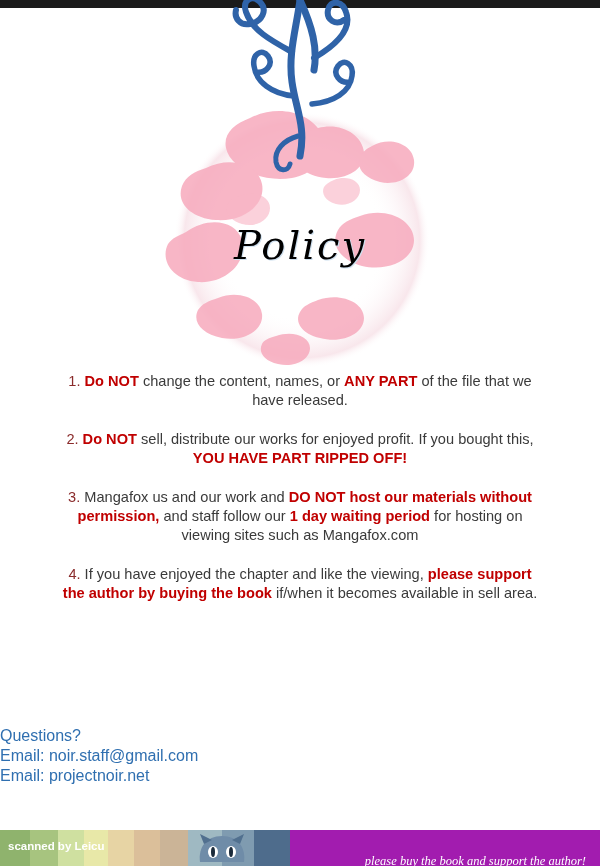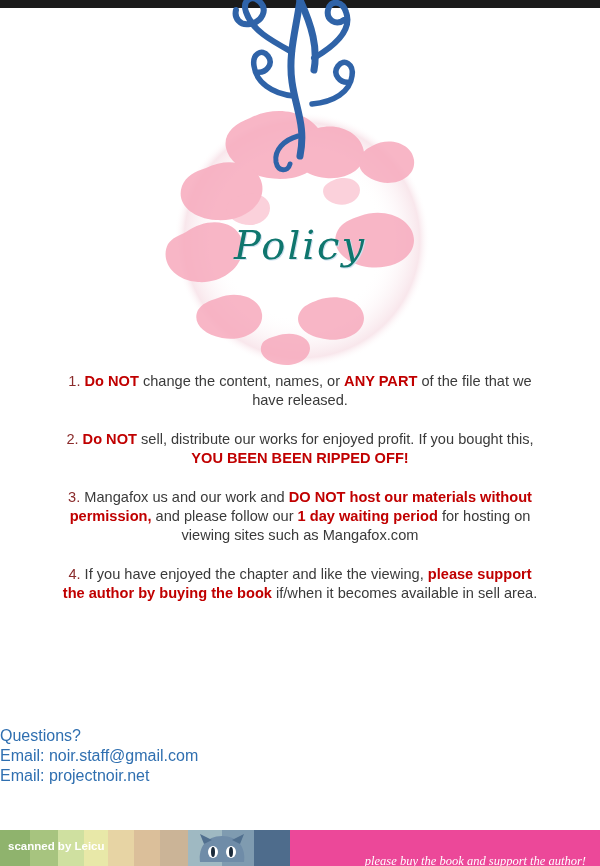--- a/index.html
+++ b/index.html
@@ -44,21 +44,21 @@
     position: absolute;
     top: 222px;
     left: 0;
     width: 600px;
     text-align: center;
   }
   .title {
     font-family: "DejaVu Serif", serif;
     font-size: 40px;
     letter-spacing: 2px;
-    color: #0f766e;
+    color: #000000;
     font-style: italic;
     font-weight: normal;
     text-shadow: 1px 1px 0 #cfe0ef;
   }
 
   
   .policy {
     position: absolute;
     top: 372px;
     left: 60px;
@@ -91,21 +91,21 @@
     font-family: "Liberation Sans", sans-serif;
   }
 
   
   .footer {
     position: absolute;
     left: 0;
     bottom: 0;
     width: 600px;
     height: 36px;
-    background: #ec4899;
+    background: #a21caf;
     overflow: hidden;
   }
   .footer-strip {
     position: absolute;
     left: 0;
     top: 0;
     width: 290px;
     height: 36px;
   }
   .footer-strip .band {
@@ -184,22 +184,22 @@
       </g>
     </svg>
   </div>
 
   <div class="title-wrap">
     <div class="title">Policy</div>
   </div>
 
   <div class="policy">
       <div class="item"><span class="num">1.</span><span class="dark"> </span><span class="red">Do NOT</span><span class="dark"> change the content, names, or </span><span class="red">ANY PART</span><span class="dark"> of the file that we have released.</span></div>
-      <div class="item"><span class="num">2.</span><span class="dark"> </span><span class="red">Do NOT</span><span class="dark"> sell, distribute our works for enjoyed profit. If you bought this, </span><span class="red">YOU BEEN BEEN RIPPED OFF!</span></div>
-      <div class="item"><span class="num">3.</span><span class="dark"> Mangafox us and our work and </span><span class="red">DO NOT host our materials without permission,</span><span class="dark"> and please follow our </span><span class="red">1 day waiting period</span><span class="dark"> for hosting on viewing sites such as Mangafox.com</span></div>
+      <div class="item"><span class="num">2.</span><span class="dark"> </span><span class="red">Do NOT</span><span class="dark"> sell, distribute our works for enjoyed profit. If you bought this, </span><span class="red">YOU HAVE PART RIPPED OFF!</span></div>
+      <div class="item"><span class="num">3.</span><span class="dark"> Mangafox us and our work and </span><span class="red">DO NOT host our materials without permission,</span><span class="dark"> and staff follow our </span><span class="red">1 day waiting period</span><span class="dark"> for hosting on viewing sites such as Mangafox.com</span></div>
       <div class="item"><span class="num">4.</span><span class="dark"> If you have enjoyed the chapter and like the viewing, </span><span class="red">please support the author by buying the book</span><span class="dark"> if/when it becomes available in sell area.</span></div>
     </div>
 
   <div class="questions">
     <div>Questions?</div>
     <div>Email: noir.staff@gmail.com</div>
     <div>Email: projectnoir.net</div>
   </div>
 
   <div class="footer">

